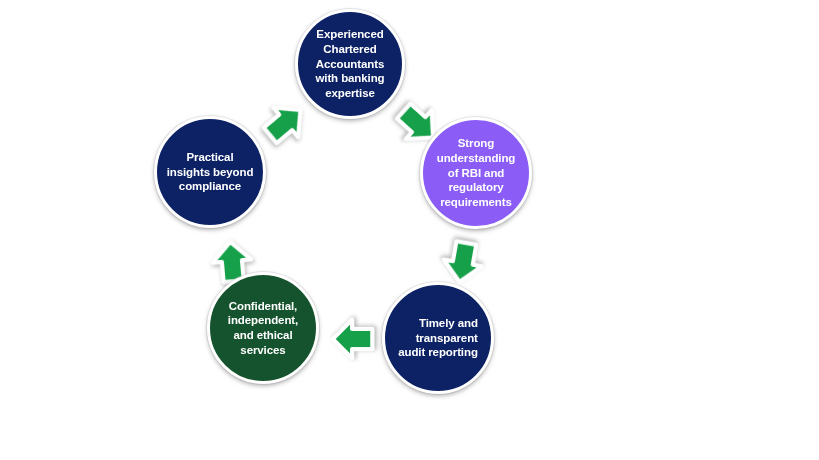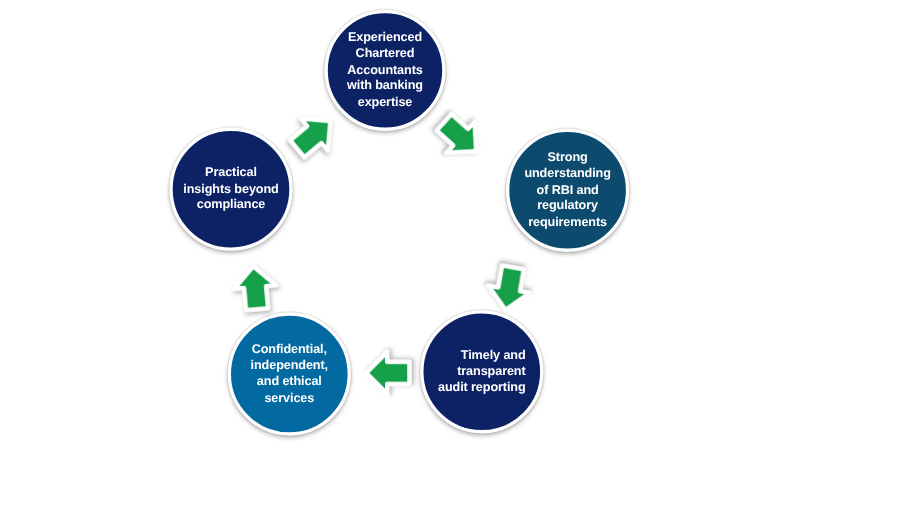--- a/index.html
+++ b/index.html
@@ -83,33 +83,33 @@
         <path d="M50 6 L92 48 L72 48 L72 92 L28 92 L28 48 L8 48 Z" fill="#17a04a" stroke="#ffffff" stroke-width="9" stroke-linejoin="round"></path>
       </svg>
     </div>
     <div class="node" style="width: 110px; height: 110px; left: 295px; top: 9px; background: rgb(12, 34, 101); border-color: rgb(255, 255, 255);">
       <div class="node-label" style="color: rgb(255, 255, 255);">Experienced
 Chartered
 Accountants
 with banking
 expertise</div>
     </div>
-    <div class="node" style="width: 112px; height: 112px; left: 460px; top: 117px; background: #0c4a6e; border-color: rgb(255, 255, 255);">
+    <div class="node" style="width: 112px; height: 112px; left: 420px; top: 117px; background: #8b5cf6; border-color: rgb(255, 255, 255);">
       <div class="node-label" style="color: rgb(255, 255, 255);">Strong
 understanding
 of RBI and
 regulatory
 requirements</div>
     </div>
     <div class="node" style="width: 112px; height: 112px; left: 382px; top: 282px; background: rgb(12, 34, 101); border-color: rgb(255, 255, 255); text-align: right;">
       <div class="node-label" style="color: rgb(255, 255, 255);">Timely and
 transparent
 audit  reporting</div>
     </div>
-    <div class="node" style="width: 112px; height: 112px; left: 207px; top: 284px; background: #0369a1; border-color: rgb(255, 255, 255);">
+    <div class="node" style="width: 112px; height: 112px; left: 207px; top: 272px; background: #14532d; border-color: rgb(255, 255, 255);">
       <div class="node-label" style="color: rgb(255, 255, 255);">Confidential,
 independent,
 and  ethical
 services</div>
     </div>
     <div class="node" style="width: 112px; height: 112px; left: 154px; top: 116px; background: rgb(12, 34, 101); border-color: rgb(255, 255, 255);">
       <div class="node-label" style="color: rgb(255, 255, 255);">Practical
 insights beyond
 compliance</div>
     </div>

